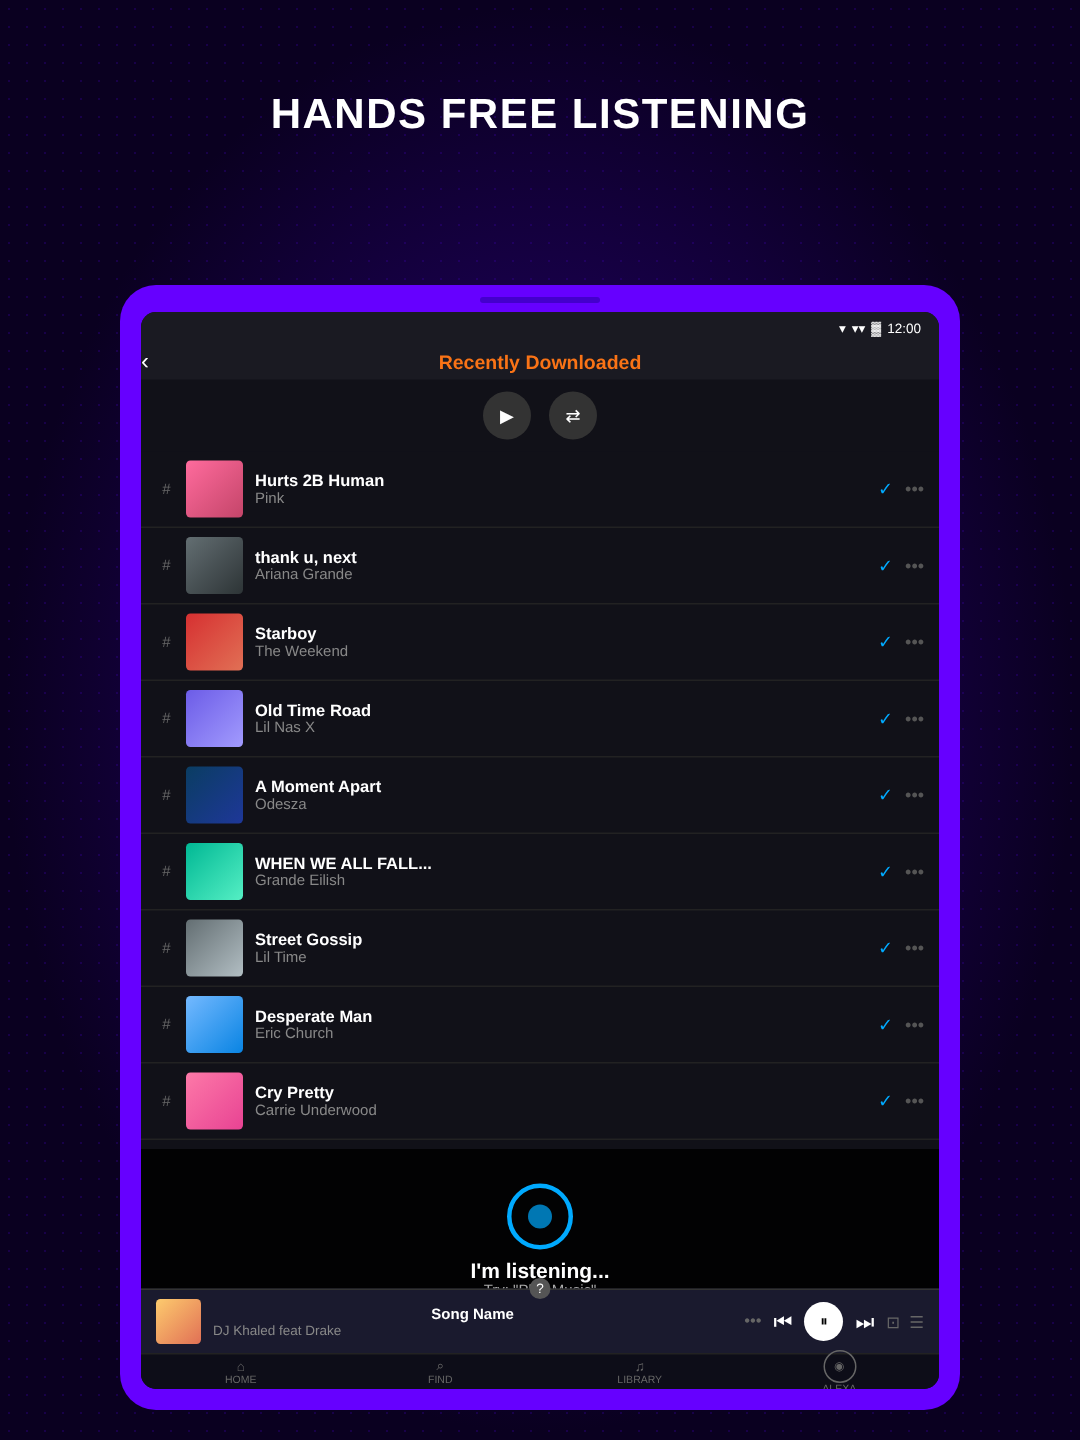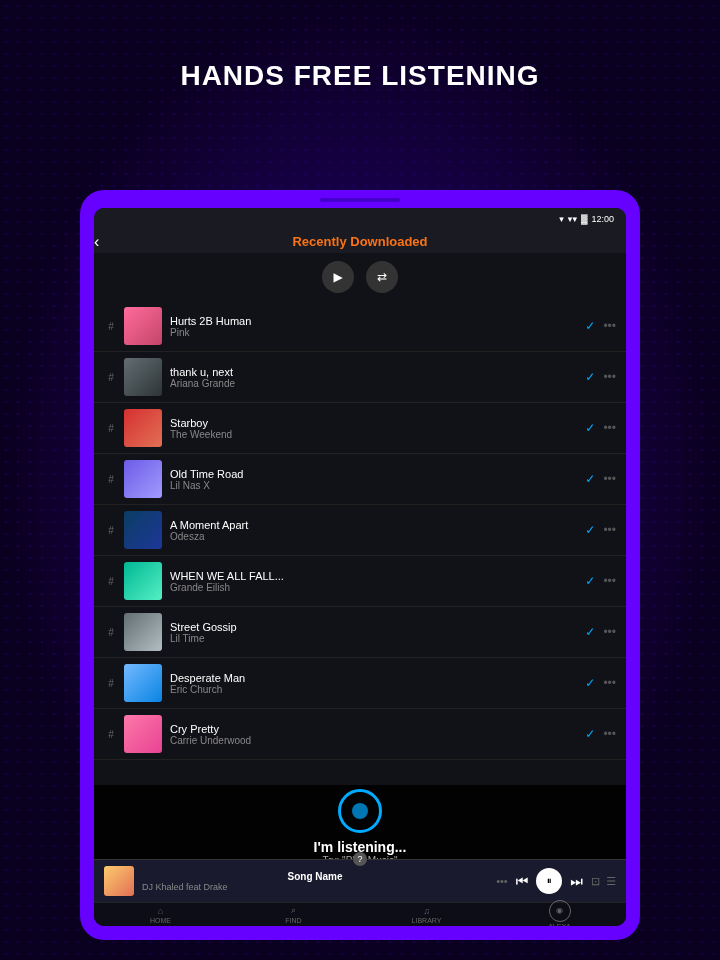--- a/index.html
+++ b/index.html
@@ -169,21 +169,21 @@
       flex-shrink: 0;
     }
 
     .song-info {
       flex: 1;
     }
 
     .song-name {
       color: white;
       font-size: 11px;
-      font-weight: 400;
+      font-weight: 700;
     }
 
     .song-artist {
       color: #888;
       font-size: 10px;
     }
 
     .song-actions {
       display: flex;
       align-items: center;
@@ -198,21 +198,21 @@
 
     .action-icon.downloaded {
       color: #00aaff;
     }
 
     .alexa-overlay {
       position: absolute;
       bottom: 48px;
       left: 0; right: 0;
       background: rgba(0,0,0,0.85);
-      padding: 4px 16px 12px 16px;
+      padding: 23px 16px 12px 16px;
       display: flex;
       flex-direction: column;
       align-items: center;
     }
 
     .alexa-ring {
       width: 44px;
       height: 44px;
       border-radius: 50%;
       border: 3px solid #00aaff;

